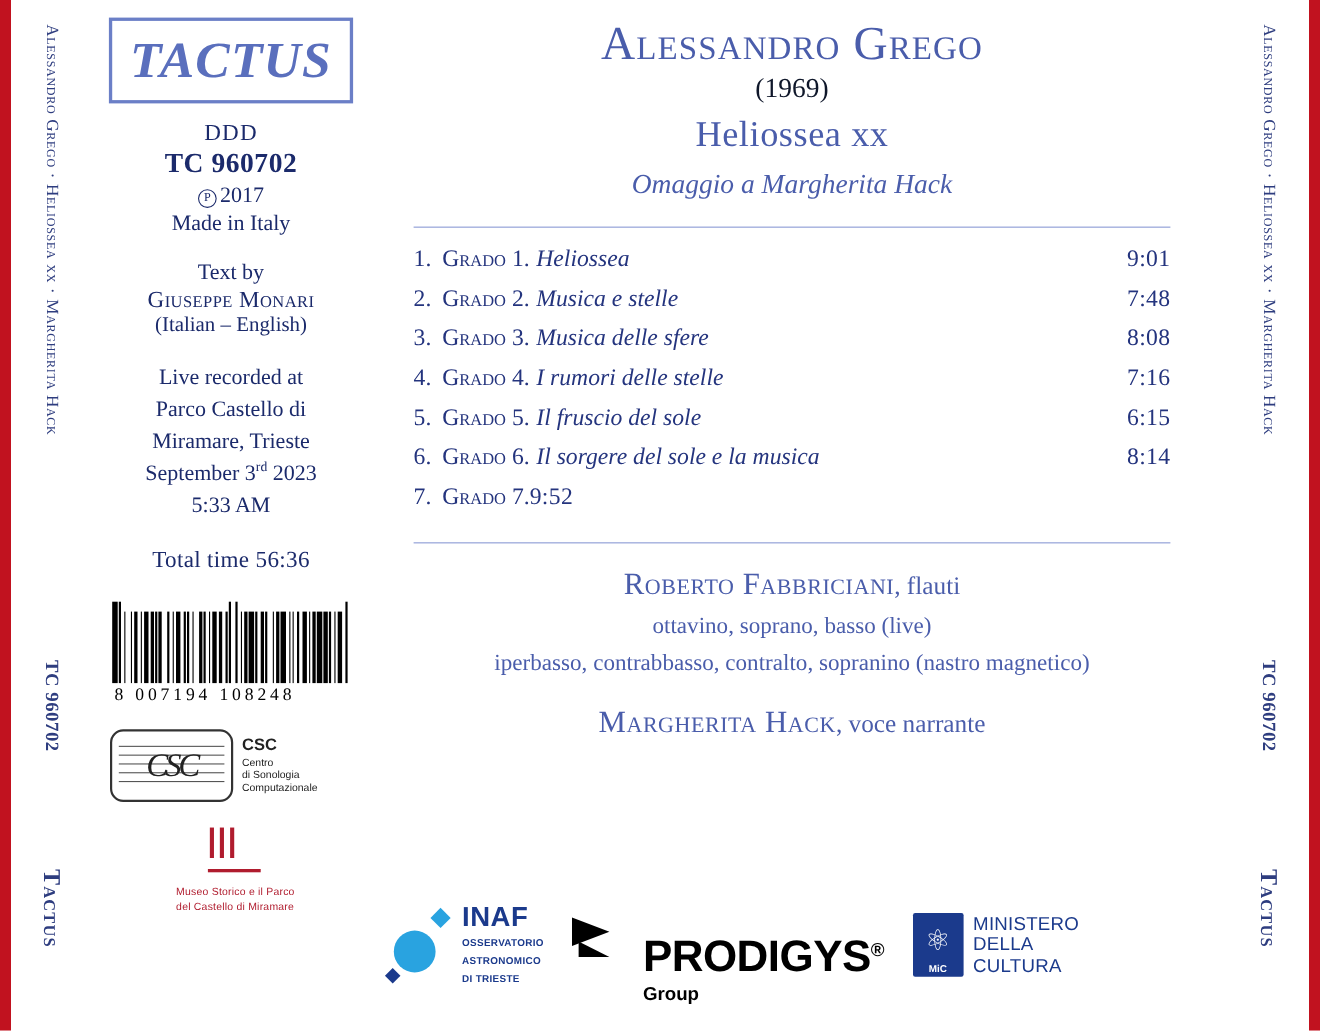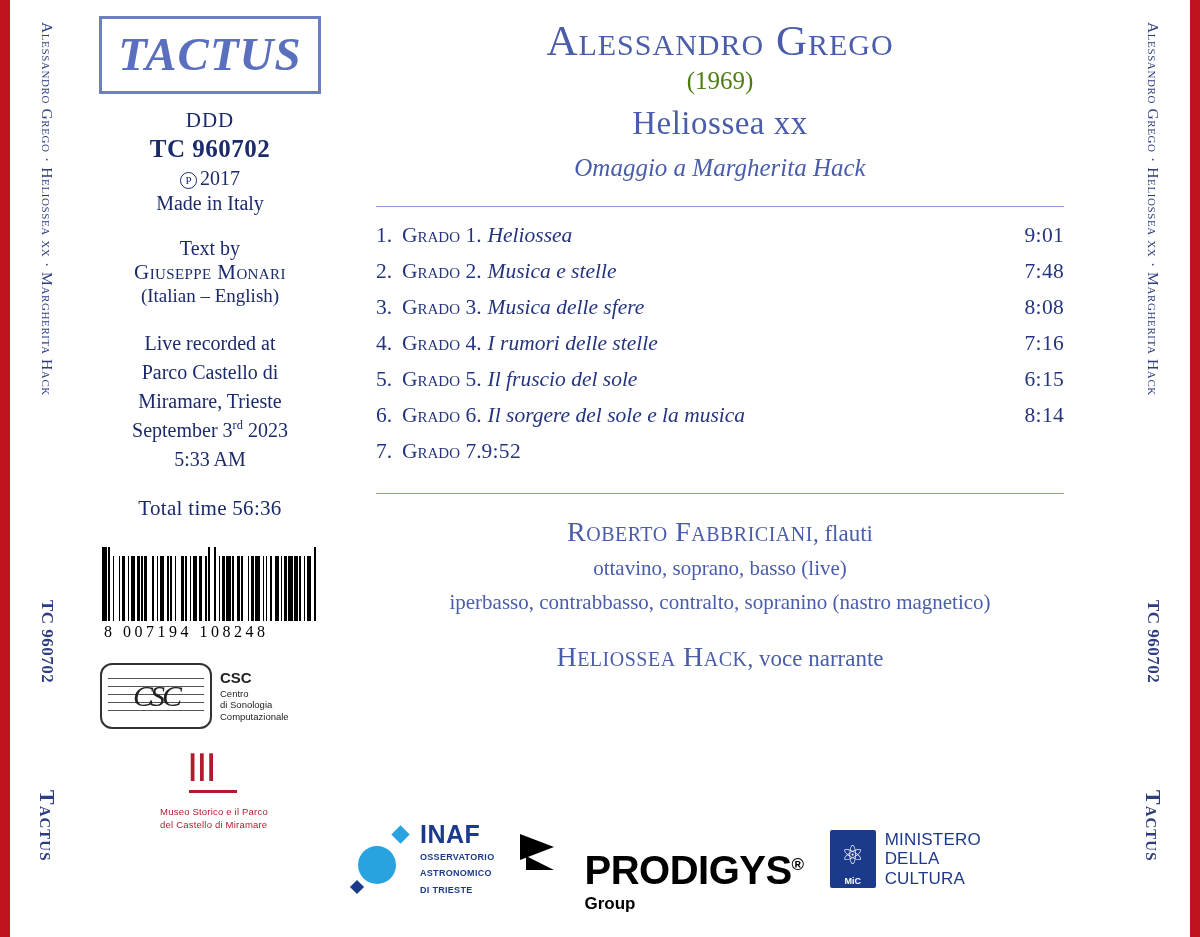--- a/index.html
+++ b/index.html
@@ -264,21 +264,21 @@
   }
   .composer {
     font-size: 43px;
     font-variant: small-caps;
     letter-spacing: 1px;
     color: #4a5dab;
     line-height: 1.05;
   }
   .years {
     font-size: 25px;
-    color: #4d7c0f;
+    color: #0f172a;
     margin-top: 4px;
   }
   .album {
     font-size: 33px;
     color: #4a5dab;
     margin-top: 10px;
     letter-spacing: 0.5px;
   }
   .subtitle {
     font-size: 25px;
@@ -718,21 +718,21 @@
     <div class="rule"></div>
 
     <div class="perf">
       <div class="perf-main">
         <span class="name">Roberto Fabbriciani</span><span class="role">, flauti</span>
       </div>
       <div class="perf-sub">ottavino, soprano, basso (live)</div>
       <div class="perf-sub">iperbasso, contrabbasso, contralto, sopranino (nastro magnetico)</div>
 
       <div class="perf-narr">
-        <span class="name">Heliossea Hack</span><span class="role">, voce narrante</span>
+        <span class="name">Margherita Hack</span><span class="role">, voce narrante</span>
       </div>
     </div>
   </div>
 
   <div class="sponsors">
 
     <div class="inaf">
       <div class="inaf-mark">
         <div class="dot-big"></div>
         <div class="dot-sm"></div>

